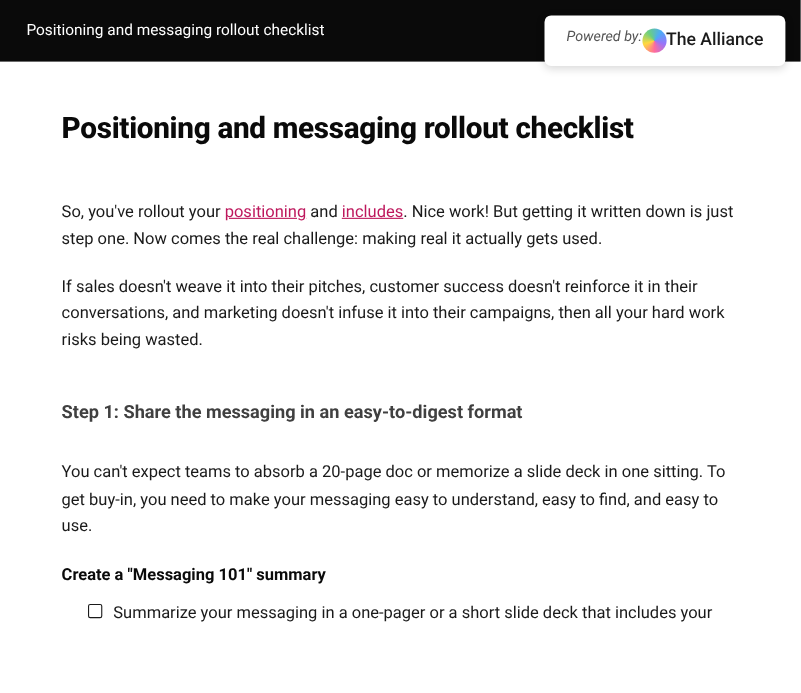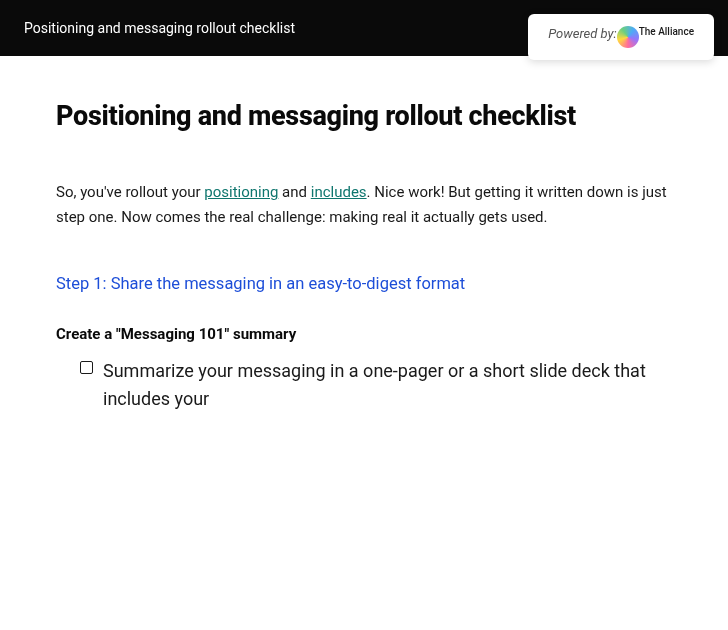--- a/index.html
+++ b/index.html
@@ -48,66 +48,66 @@
       color: #555;
     }
     .logo-blob {
       width: 22px;
       height: 22px;
       border-radius: 50%;
       background: conic-gradient(from 180deg, #ff6b9d, #ffd93d, #6bcf7f, #4dabf7, #9775fa, #ff6b9d);
       flex-shrink: 0;
     }
     .brand-name {
-      font-size: 10px;
+      font-size: 16px;
       font-weight: 500;
       color: #1a1a1a;
     }
     .content {
       padding: 44px 56px 0 56px;
     }
     .page-title {
       font-size: 27px;
       font-weight: 800;
       color: #0a0a0a;
       margin-bottom: 48px;
       letter-spacing: -0.3px;
     }
     .body-text {
       font-size: 15px;
       line-height: 1.65;
       color: #1a1a1a;
       margin-bottom: 18px;
     }
     .body-text a {
-      color: #0f766e;
+      color: #be185d;
       text-decoration: underline;
     }
     .section-heading {
       font-size: 16.5px;
-      font-weight: 400;
-      color: #1d4ed8;
+      font-weight: 700;
+      color: #404040;
       margin-top: 44px;
       margin-bottom: 32px;
     }
     .subsection-heading {
       font-size: 15px;
       font-weight: 700;
       color: #0a0a0a;
       margin-top: 22px;
       margin-bottom: 14px;
     }
     .checklist {
       padding-left: 24px;
     }
     .checklist-item {
       display: flex;
       align-items: flex-start;
       gap: 10px;
-      font-size: 18px;
+      font-size: 15px;
       line-height: 1.6;
     }
     .checkbox {
       width: 13px;
       height: 13px;
       border: 1.5px solid #1a1a1a;
       border-radius: 2px;
       flex-shrink: 0;
       margin-top: 4px;
     }
@@ -129,24 +129,26 @@
   </div>
 </div>
 
 <div class="content">
   <h1 class="page-title">Positioning and messaging rollout checklist</h1>
 
   <p class="body-text">
     <span>So, you've rollout your </span><a class="link-inline">positioning</a><span> and </span><a class="link-inline">includes</a><span>. Nice work! But getting it written down is just step one. Now comes the real challenge: making real it actually gets used.</span>
   </p>
 
+  <p class="body-text">If sales doesn't weave it into their pitches, customer success doesn't reinforce it in their conversations, and marketing doesn't infuse it into their campaigns, then all your hard work risks being wasted.</p>
 
 
   <h2 class="section-heading">Step 1: Share the messaging in an easy-to-digest format</h2>
 
+  <p class="body-text">You can't expect teams to absorb a 20-page doc or memorize a slide deck in one sitting. To get buy-in, you need to make your messaging easy to understand, easy to find, and easy to use.</p>
 
   <h3 class="subsection-heading">Create a "Messaging 101" summary</h3>
 
   <div class="checklist">
     <div class="checklist-item">
       <span class="checkbox"></span>
       <span>Summarize your messaging in a one-pager or a short slide deck that includes your</span>
     </div>
   </div>
 </div>

